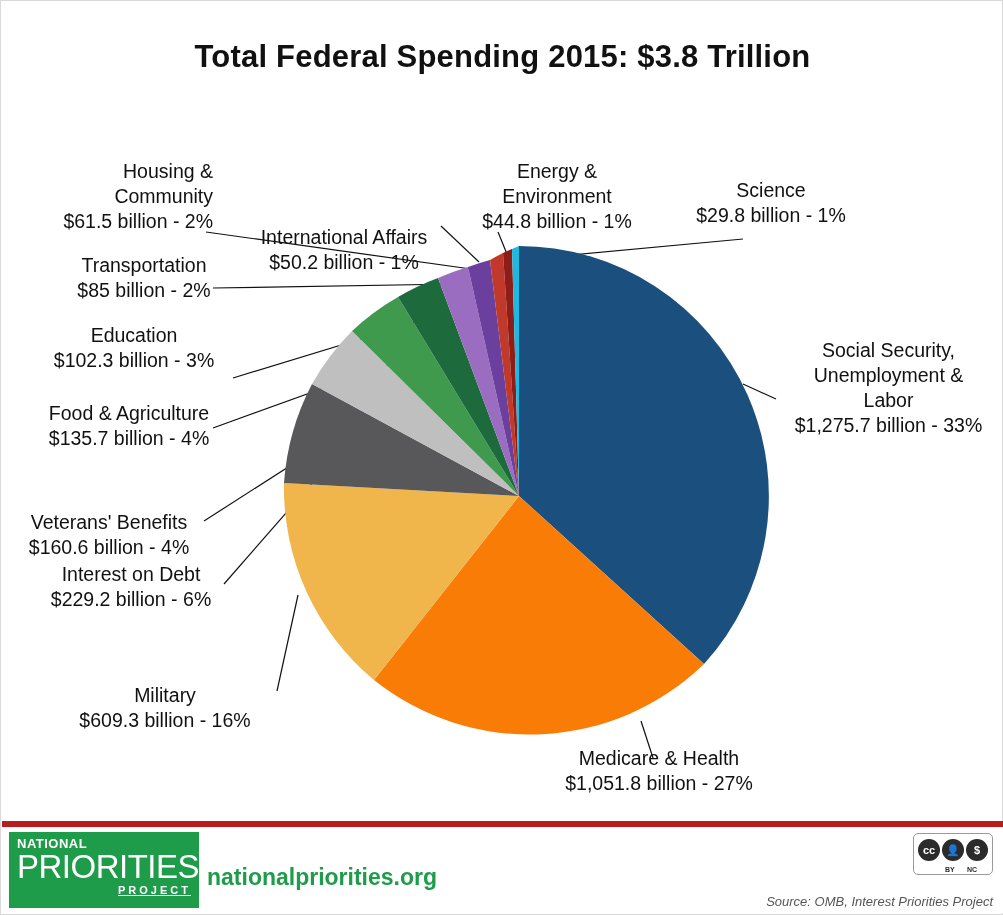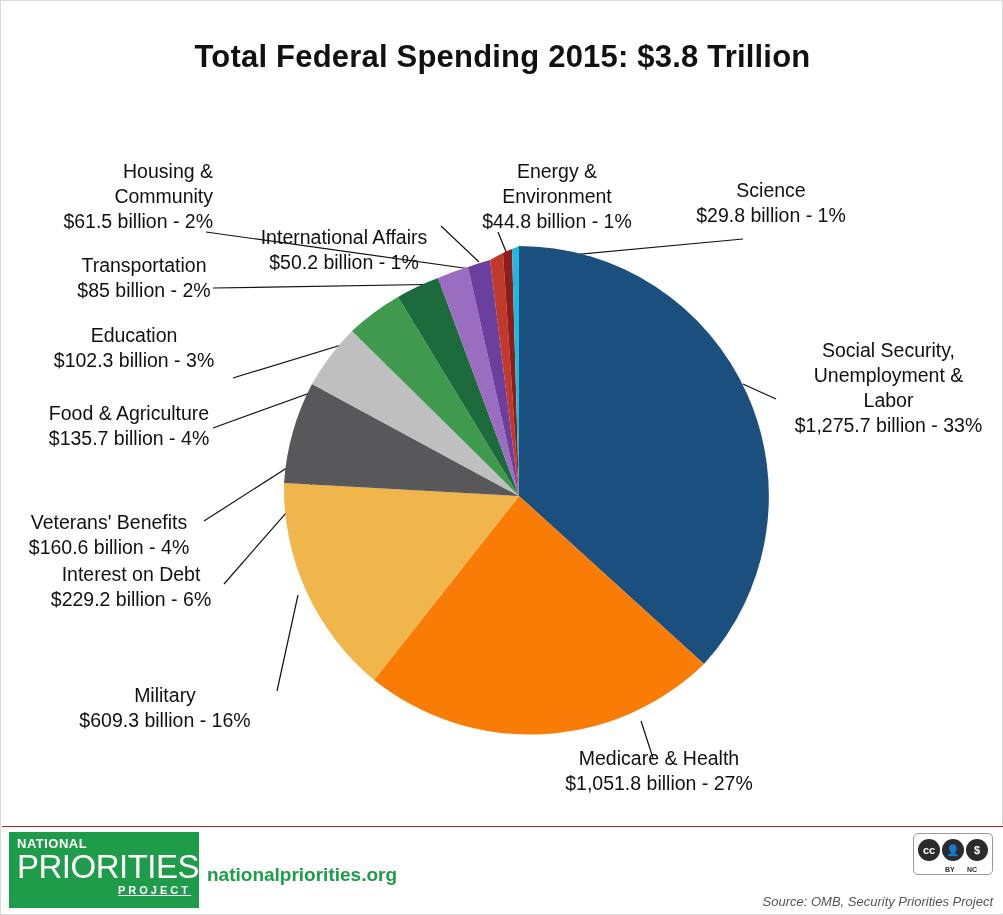--- a/index.html
+++ b/index.html
@@ -37,36 +37,36 @@
     color:#111;
     white-space:nowrap;
   }
   .lbl.r{text-align:right;}
   .lbl.c{text-align:center;}
   .lbl .val{display:block;}
   
   #footer{
     position:absolute;left:1px;bottom:1px;width:1001px;height:86px;
     background:#ffffff;
-    border-top:1px solid #b91c1c;
+    border-top:6px solid #b91c1c;
   }
   #logo{
     position:absolute;left:7px;top:5px;
     width:190px;height:76px;
     background:#1e9c4a;
     color:#ffffff;
     box-sizing:border-box;
     padding:5px 8px 0 8px;
   }
   #logo .l1{font-size:13px;font-weight:bold;letter-spacing:0.5px;line-height:14px;}
   #logo .l2{font-size:33px;font-weight:normal;letter-spacing:-0.5px;line-height:34px;margin-top:-1px;}
   #logo .l3{font-size:11px;font-weight:bold;letter-spacing:3px;text-align:right;line-height:12px;text-decoration:underline;}
   #site{
     position:absolute;left:205px;top:37px;
-    font-size:19px;font-weight:bold;color:#1e9c4a;
+    font-size:23px;font-weight:bold;color:#1e9c4a;
   }
   #source{
     position:absolute;right:10px;bottom:4px;
     font-size:13px;font-style:italic;color:#555;
   }
   #cc{
     position:absolute;right:10px;top:6px;
     width:78px;height:40px;
     border:1px solid #9a9a9a;border-radius:5px;
     background:#fff;
@@ -193,21 +193,21 @@
     </div>
   </div>
 
   <div id="footer">
     <div id="logo">
       <div class="l1">NATIONAL</div>
       <div class="l2">PRIORITIES</div>
       <div class="l3">PROJECT</div>
     </div>
     <div id="site">nationalpriorities.org</div>
-    <div id="source">Source: OMB, Security Priorities Project</div>
+    <div id="source">Source: OMB, Interest Priorities Project</div>
     <div id="cc">
       <div class="badge b1">cc</div>
       <div class="badge b2">👤</div>
       <div class="badge b3">$</div>
       <div class="cap c2">BY</div>
       <div class="cap c3">NC</div>
     </div>
   </div>
 
 </div>

